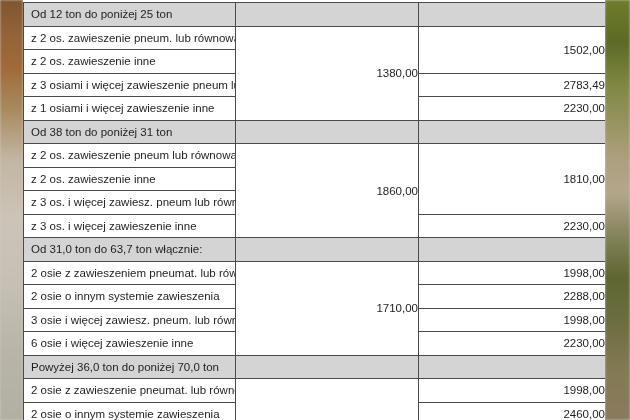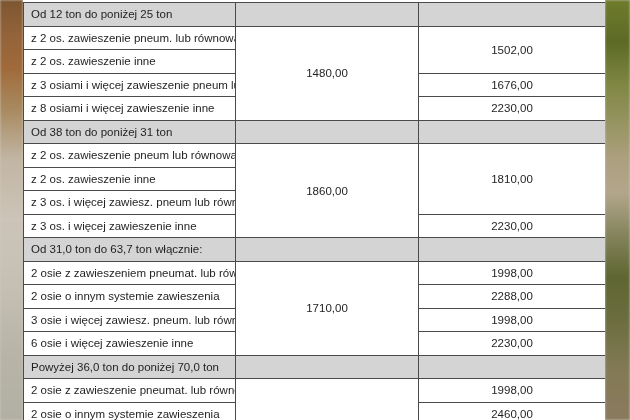--- a/index.html
+++ b/index.html
@@ -16,21 +16,21 @@
 
   .table-wrap{position:absolute;left:23px;top:0;width:582px;height:420px;
     background:#ffffff;overflow:hidden;box-sizing:border-box;padding-top:2px;}
 
   table{border-collapse:collapse;table-layout:fixed;width:582px;}
   col.c1{width:212px;} col.c2{width:183px;} col.c3{width:187px;}
   tr{height:23.5px;}
   td{border:1px solid #4a4a4a;font-size:11.5px;color:#1f1f1f;
      padding:0 0 0 7px;vertical-align:middle;overflow:hidden;white-space:nowrap;}
   td.hdr-cell{background:#d4d4d4;}
-  td.num{text-align:center;padding:0;}
+  td.num{text-align:right;padding:0;}
 </style>
 </head>
 <body>
 
 <div class="page">
   <div class="bg-left"></div>
   <div class="bg-right"></div>
 
   <div class="table-wrap">
     <table>
@@ -41,32 +41,32 @@
         </colgroup>
 
       <tbody>
         <tr>
           <td class="hdr-cell">Od 12 ton do poniżej 25 ton</td>
           <td class="hdr-cell"></td>
           <td class="hdr-cell"></td>
         </tr>
         <tr>
           <td>z 2 os. zawieszenie pneum. lub równoważnym</td>
-          <td class="num" rowspan="4">1480,00</td>
+          <td class="num" rowspan="4">1380,00</td>
           <td class="num" rowspan="2">1502,00</td>
         </tr>
         <tr>
           <td>z 2 os. zawieszenie inne</td>
         </tr>
         <tr>
           <td>z 3 osiami i więcej zawieszenie pneum lub równ</td>
-          <td class="num">1676,00</td>
+          <td class="num">2783,49</td>
         </tr>
         <tr>
-          <td>z 8 osiami i więcej zawieszenie inne</td>
+          <td>z 1 osiami i więcej zawieszenie inne</td>
           <td class="num">2230,00</td>
         </tr>
       </tbody>
 
       <tbody>
         <tr>
           <td class="hdr-cell">Od 38 ton do poniżej 31 ton</td>
           <td class="hdr-cell"></td>
           <td class="hdr-cell"></td>
         </tr>

